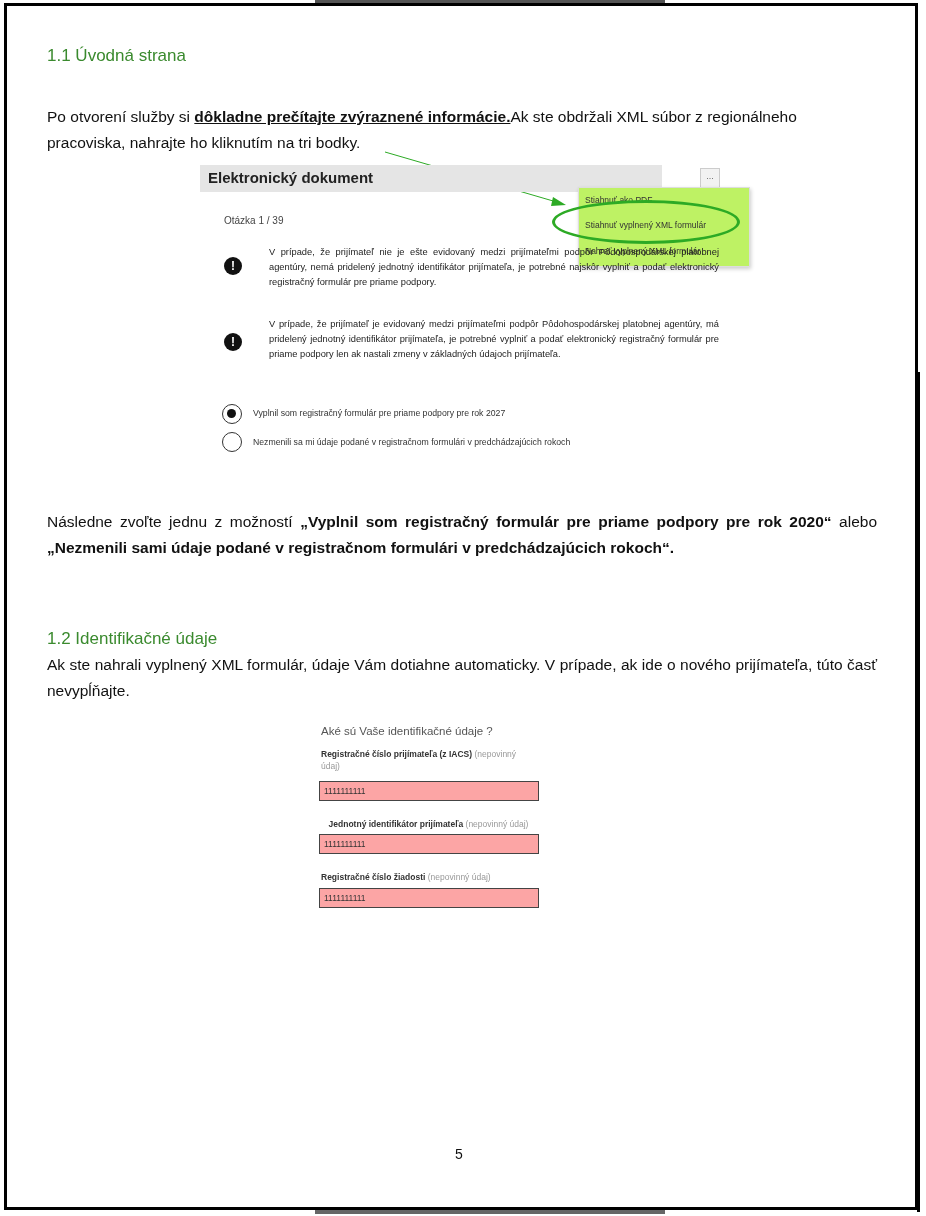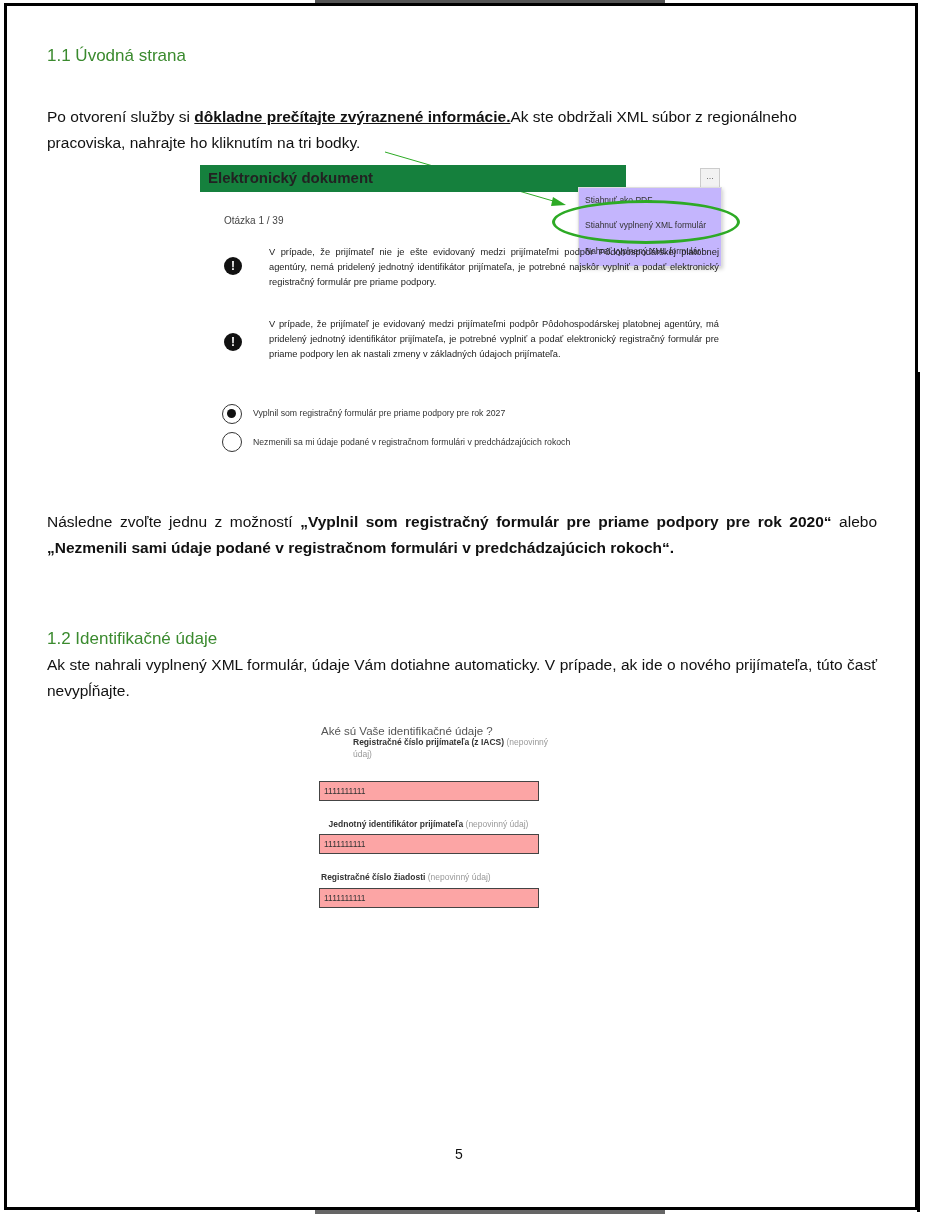--- a/index.html
+++ b/index.html
@@ -7,24 +7,24 @@
   .page-frame { position: absolute; left: 4px; top: 3px; width: 914px; height: 1207px; border: 3px solid #000; box-sizing: border-box; background: #fff; }
   .right-step { position: absolute; left: 917px; top: 372px; width: 3px; height: 840px; background: #000; }
   .scroll-top { position: absolute; left: 315px; top: 0; width: 350px; height: 4px; background: #555; }
   .scroll-bottom { position: absolute; left: 315px; top: 1210px; width: 350px; height: 4px; background: #666; }
   .heading { position: absolute; left: 47px; color: #3a8a2e; font-size: 17px; font-family: Liberation Sans, sans-serif; }
   .para { position: absolute; left: 47px; width: 830px; font-size: 15.5px; line-height: 26px; color: #111; }
   .para b.ul { text-decoration: underline; margin-top: 19px; }
   .para.justify { text-align: justify; text-align-last: left; }
 
   .shot { position: absolute; left: 200px; top: 165px; width: 530px; height: 300px; }
-  .shot-header { position: absolute; left: 0; top: 0; width: 426px; height: 27px; background: #15803d; }
+  .shot-header { position: absolute; left: 0; top: 0; width: 462px; height: 27px; background: #e5e5e5; }
   .shot-title { position: absolute; left: 8px; top: 4px; font-size: 15px; font-weight: bold; color: #222; }
   .menu-btn { position: absolute; left: 500px; top: 3px; width: 18px; height: 18px; border: 1px solid #ccc; background: #f2f2f2; font-size: 9px; text-align: center; line-height: 14px; color: #666; }
-  .menu { position: absolute; left: 378px; top: 22px; width: 142px; height: 78px; background: #c4b5fd; border: 1px solid #ddd; box-shadow: 1px 2px 4px rgba(0,0,0,0.2); }
+  .menu { position: absolute; left: 378px; top: 22px; width: 142px; height: 78px; background: #bef264; border: 1px solid #ddd; box-shadow: 1px 2px 4px rgba(0,0,0,0.2); padding-left: 28px; }
   .menu-item { position: absolute; left: 6px; font-size: 8.5px; color: #333; white-space: nowrap; }
   .ellipse { position: absolute; left: 352px; top: 35px; width: 188px; height: 44px; border: 3px solid #2daa25; border-radius: 50%; box-sizing: border-box; }
   .counter { position: absolute; left: 24px; top: 50px; font-size: 10px; color: #444; }
   .warn { position: absolute; left: 24px; width: 480px; }
   .warn-icon { position: absolute; left: 0; width: 18px; height: 18px; border-radius: 50%; background: #111; color: #fff; font-weight: bold; font-size: 12px; text-align: center; line-height: 18px; }
   .warn-text { position: absolute; left: 27px; width: 450px; font-size: 9.3px; line-height: 15px; font-weight: normal; color: #222; text-align: justify; text-align-last: left; margin-left: 18px; }
   .radio { position: absolute; left: 22px; width: 20px; height: 20px; border: 1.5px solid #333; border-radius: 50%; box-sizing: border-box; }
   .radio.checked::after { content: ""; position: absolute; left: 4px; top: 4px; width: 9px; height: 9px; background: #111; border-radius: 50%; }
   .radio-label { position: absolute; left: 53px; font-size: 8.7px; color: #333; white-space: nowrap; }
 
@@ -85,21 +85,21 @@
 <div class="para justify" style="top:509px;">
   <span>Následne zvoľte jednu z možností </span><b>„Vyplnil som registračný formulár pre priame podpory pre rok 2020“</b><span> alebo </span><b>„Nezmenili sami údaje podané v registračnom formulári v predchádzajúcich rokoch“.</b>
 </div>
 
 <div class="heading" style="top:629px;">1.2 Identifikačné údaje</div>
 <div class="para justify" style="top:652px;">Ak ste nahrali vyplnený XML formulár, údaje Vám dotiahne automaticky.  V prípade, ak ide o nového prijímateľa, túto časť nevypĺňajte.</div>
 
 <div class="form">
   <div class="form-q">Aké sú Vaše identifikačné údaje ?</div>
 
-  <div class="field-label" style="top:16px;margin-left:32px;">
+  <div class="field-label" style="top:28px;">
     <span>Registračné číslo prijímateľa (z IACS)</span> <span class="opt">(nepovinný údaj)</span>
   </div>
   <div class="field-input" style="top:61px;">1111111111</div>
 
   <div class="field-label" style="top:98px;text-align:center;">
     <span>Jednotný identifikátor prijímateľa</span> <span class="opt">(nepovinný údaj)</span>
   </div>
   <div class="field-input" style="top:114px;">1111111111</div>
 
   <div class="field-label" style="top:151px;">

